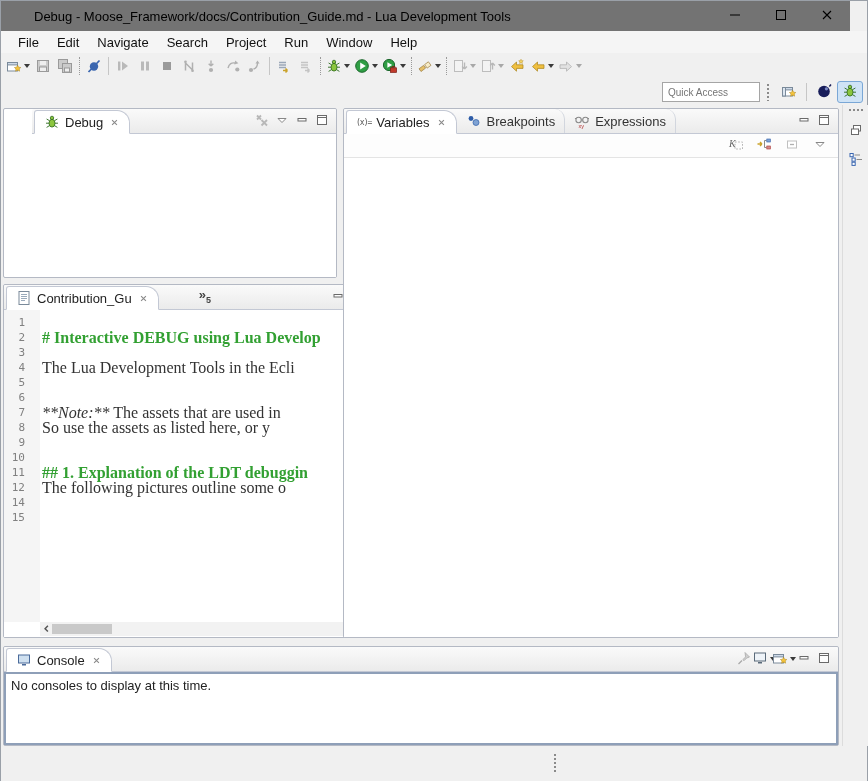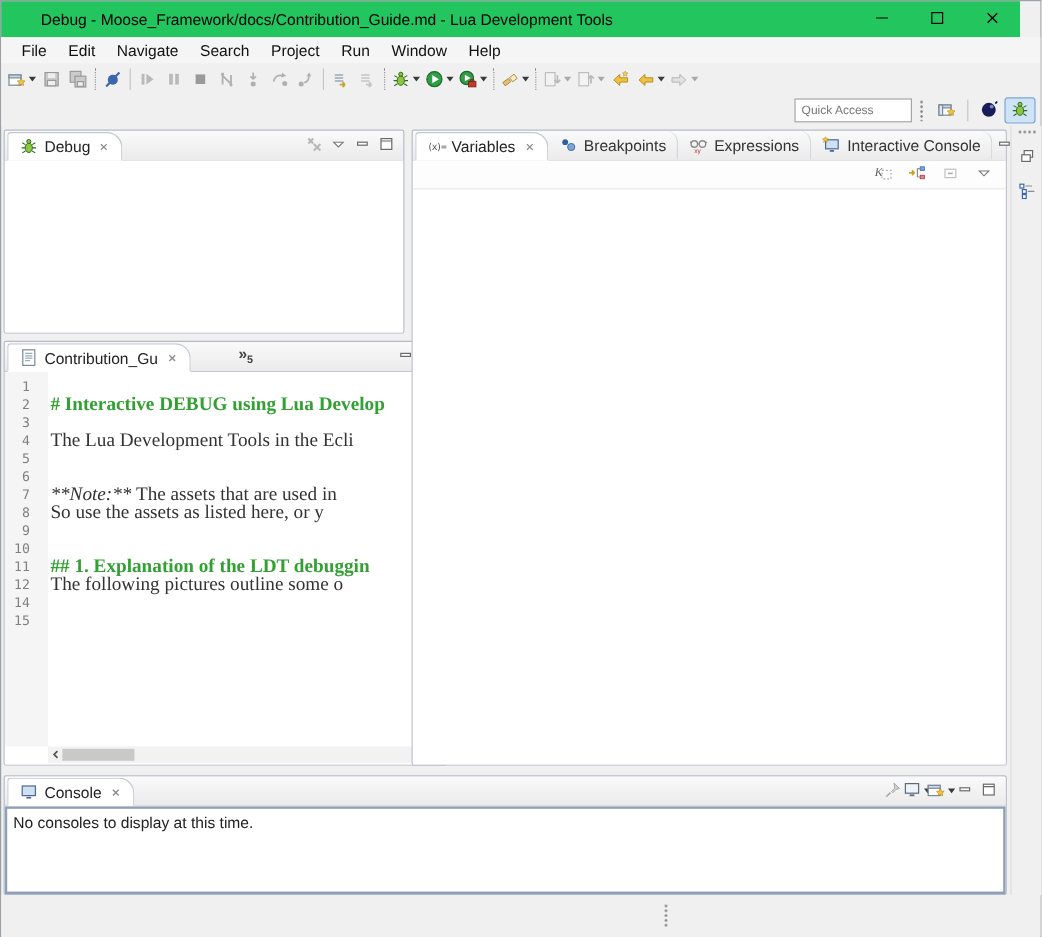--- a/index.html
+++ b/index.html
@@ -1,21 +1,21 @@
 <!DOCTYPE html>
 <html style="--green: #32a032; --current-line: #e5eefa; --focus-border: #8e9fb8; --persp-active: #cfe3f6;"><head>
 <meta charset="utf-8">
 <style>
   * { margin:0; padding:0; box-sizing:border-box; }
   html,body { width:868px; height:781px; }
   body { font-family:"Liberation Sans", sans-serif; background:#f0f0f0; position:relative; overflow:hidden; color:#1a1a1a; }
   .app { position:absolute; inset:0; border:1px solid #9aa0a8; background:#f0f0f0; }
 
   
-  .titlebar { position:absolute; left:0; top:0; right:17px; height:30px; background:#22c55e; display:flex; align-items:center; }
+  .titlebar { position:absolute; left:0; top:0; right:17px; height:30px; background:#737373; display:flex; align-items:center; }
   .app-icon { width:18px; height:18px; margin:0 7px 0 8px; display:inline-flex; }
   .title-text { font-size:13px; color:#000; }
   .win-controls { margin-left:auto; display:flex; height:30px; }
   .win-btn { width:46px; height:30px; display:flex; align-items:center; justify-content:center; background:transparent; border:none; cursor:default; }
 
   
   .menubar { position:absolute; left:0; top:30px; right:0; height:22px; display:flex; align-items:center; padding-left:8px; background:#f5f5f5;text-align:right; }
   .menu-item { font-size:13px; padding:2px 9px; color:#111; }
 
   
@@ -345,21 +345,21 @@
         <button class="persp-btn active">
           <span class="icon"><svg width="16" height="16" viewBox="0 0 16 16">
               <ellipse cx="8" cy="9.2" rx="3" ry="3.9" fill="#8cc63e" stroke="#2d6a1e" stroke-width=".8"></ellipse>
               <circle cx="8" cy="3.9" r="1.7" fill="#8cc63e" stroke="#2d6a1e" stroke-width=".8"></circle>
               <path d="M5.2 6.5 L2.6 5 M5 9.2 H2 M5.2 11.8 L2.6 13.4 M10.8 6.5 L13.4 5 M11 9.2 H14 M10.8 11.8 L13.4 13.4" stroke="#2d6a1e" stroke-width=".9"></path>
             </svg></span>
         </button>
       </span>
   </div>
 
-  <div class="panel" style="left:2px; top:107px; width:334px; height:170px;">
+  <div class="panel" style="left:2px; top:107px; width:334px; height:170px;padding-left:28px;">
     <div class="view-hdr">
       <div class="tab active">
         <span class="icon" id="debug-tab-icon">
             <svg width="16" height="16" viewBox="0 0 16 16">
               <ellipse cx="8" cy="9.2" rx="3" ry="3.9" fill="#8cc63e" stroke="#2d6a1e" stroke-width=".8"></ellipse>
               <circle cx="8" cy="3.9" r="1.7" fill="#8cc63e" stroke="#2d6a1e" stroke-width=".8"></circle>
               <path d="M5.2 6.5 L2.6 5 M5 9.2 H2 M5.2 11.8 L2.6 13.4 M10.8 6.5 L13.4 5 M11 9.2 H14 M10.8 11.8 L13.4 13.4" stroke="#2d6a1e" stroke-width=".9"></path>
             </svg>
           </span>
         <span>Debug</span>
@@ -543,30 +543,20 @@
             <span class="icon">
               <svg width="16" height="16" viewBox="0 0 16 16">
                 <circle cx="4.6" cy="7" r="2.7" fill="none" stroke="#8a8a8a" stroke-width="1.1"></circle>
                 <circle cx="11.4" cy="7" r="2.7" fill="none" stroke="#8a8a8a" stroke-width="1.1"></circle>
                 <path d="M7.3 7 h1.4 M1.9 6 L1 5 M15 6 l-1-1" stroke="#8a8a8a"></path>
                 <text x="4.5" y="14.5" font-size="5.5" fill="#b03030" font-family="sans-serif">xy</text>
               </svg>
             </span>
             <span>Expressions</span>
           </div>
-          <div class="tab inactive">
-            <span class="icon">
-              <svg width="16" height="16" viewBox="0 0 16 16">
-                <rect x="3" y="3.5" width="10.5" height="7.5" fill="#cfe0f0" stroke="#4a6a9a"></rect>
-                <rect x="6.5" y="12" width="3.5" height="1.5" fill="#4a6a9a"></rect>
-                <path d="M2.8 1 l.8 1.5 1.7.2-1.2 1.2.3 1.7-1.6-.9-1.5.9.3-1.7L.4 2.7l1.7-.2z" fill="#f5c33b" stroke="#a8821a" stroke-width=".4"></path>
-              </svg>
-            </span>
-            <span>Interactive Console</span>
-          </div>
         </span>
       <span class="hdr-sp"></span>
       <span id="stack-window-buttons" style="display:inline-flex;align-items:center;margin-right:4px;">
           <button class="hdr-btn">
             <span class="icon"><svg width="16" height="16" viewBox="0 0 16 16">
                 <rect x="4" y="6.5" width="8" height="2.5" fill="#fdfdfd" stroke="#6a6a6a"></rect>
               </svg></span>
           </button>
           <button class="hdr-btn">
             <span class="icon"><svg width="16" height="16" viewBox="0 0 16 16">

